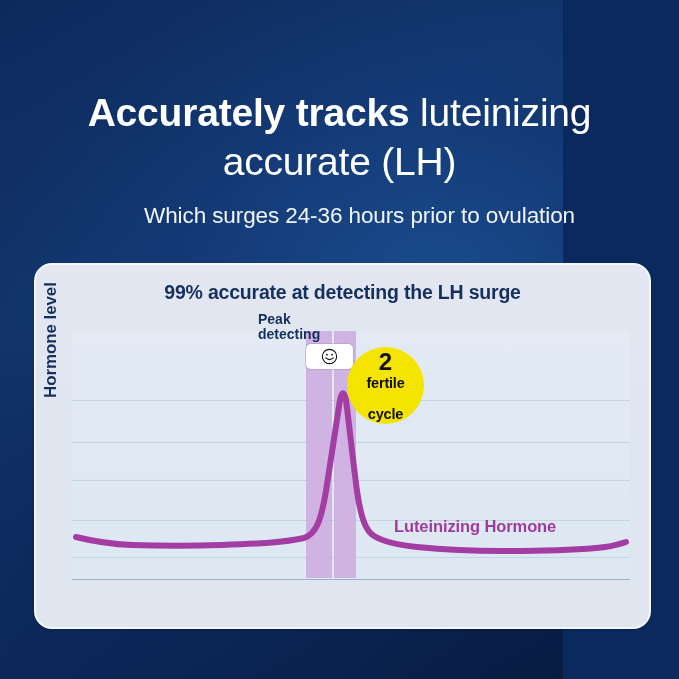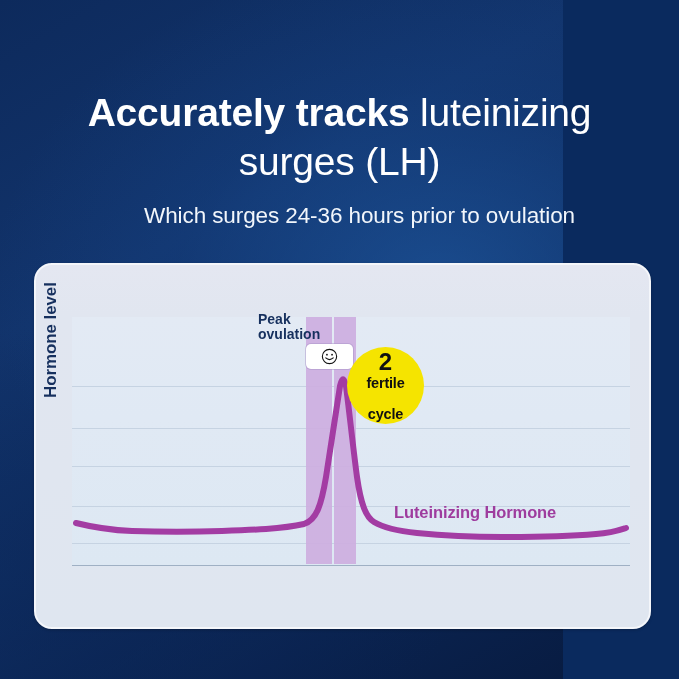--- a/index.html
+++ b/index.html
@@ -76,21 +76,21 @@
     color: #16305e;
     font-size: 19.5px;
     font-weight: 700;
     letter-spacing: -0.2px;
   }
 
   
   .plot {
     position: absolute;
     left: 36px;     
-    top: 52px;      
+    top: 66px;      
     width: 558px;   
     height: 249px;  
     background: linear-gradient(180deg, #e3eaf4 0%, #e0e9f4 40%, #dde8f3 100%);
   }
   .gridline {
     position: absolute;
     left: 0;
     width: 100%;
     height: 1px;
     background: #c6d3e2;
@@ -213,27 +213,28 @@
   }
   .badge-l1 { margin-bottom: 17px; text-align: right; }
 </style>
 </head>
 <body>
 
 <div id="root">
 
   <div class="headline">
     <span class="bold">Accurately tracks</span><span> luteinizing</span><br>
-    <span>surges (LH)</span>
+    <span>accurate (LH)</span>
   </div>
 
   <div class="subhead">Which surges 24-36 hours prior to ovulation</div>
 
   <div class="card">
 
+    <div class="chart-title">99% accurate at detecting the LH surge</div>
 
     <div class="plot">
 
       <div class="gridline" style="top:69px;"></div>
       <div class="gridline" style="top:111px;"></div>
       <div class="gridline" style="top:149px;"></div>
       <div class="gridline" style="top:189px;"></div>
       <div class="gridline" style="top:226px;"></div>
 
       <div class="band band-left"></div>
@@ -258,21 +259,21 @@
       <div class="legend-lh">Luteinizing Hormone</div>
 
       <div class="axis-base"></div>
     </div>
   </div>
 
   <div class="y-axis-title">Hormone level</div>
 
   <div class="peak-label">
     <span>Peak</span><br>
-    <span>ovulation</span>
+    <span>detecting</span>
   </div>
 
   <div class="smiley-chip">
     <svg width="17" height="17" viewBox="0 0 20 20">
       <circle cx="10" cy="10" r="8.4" fill="none" stroke="#111111" stroke-width="1.3"></circle>
       <circle cx="7" cy="7.9" r="1.05" fill="#111111"></circle>
       <circle cx="13" cy="7.9" r="1.05" fill="#111111"></circle>
       <path d="M 5.6,11.7 Q 10,15.6 14.4,11.7" fill="none" stroke="#111111" stroke-width="1.3" stroke-linecap="round"></path>
     </svg>
   </div>

